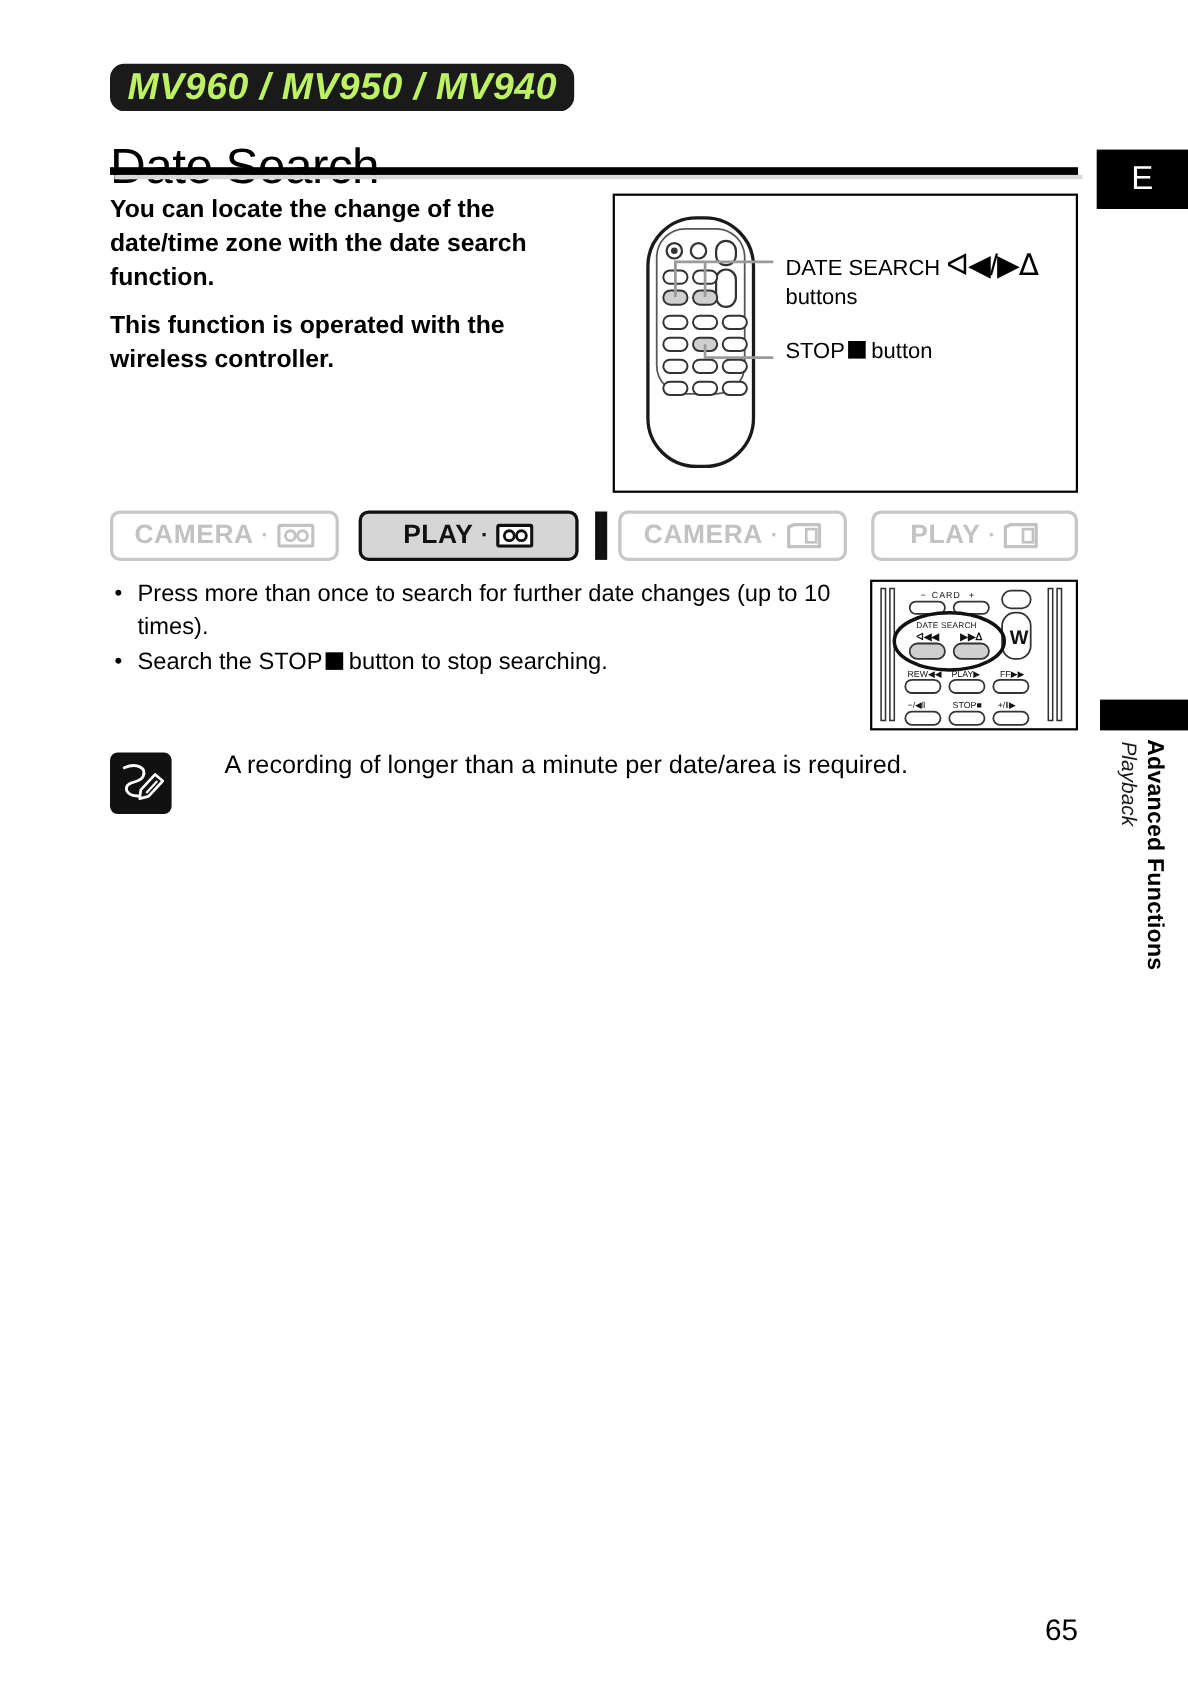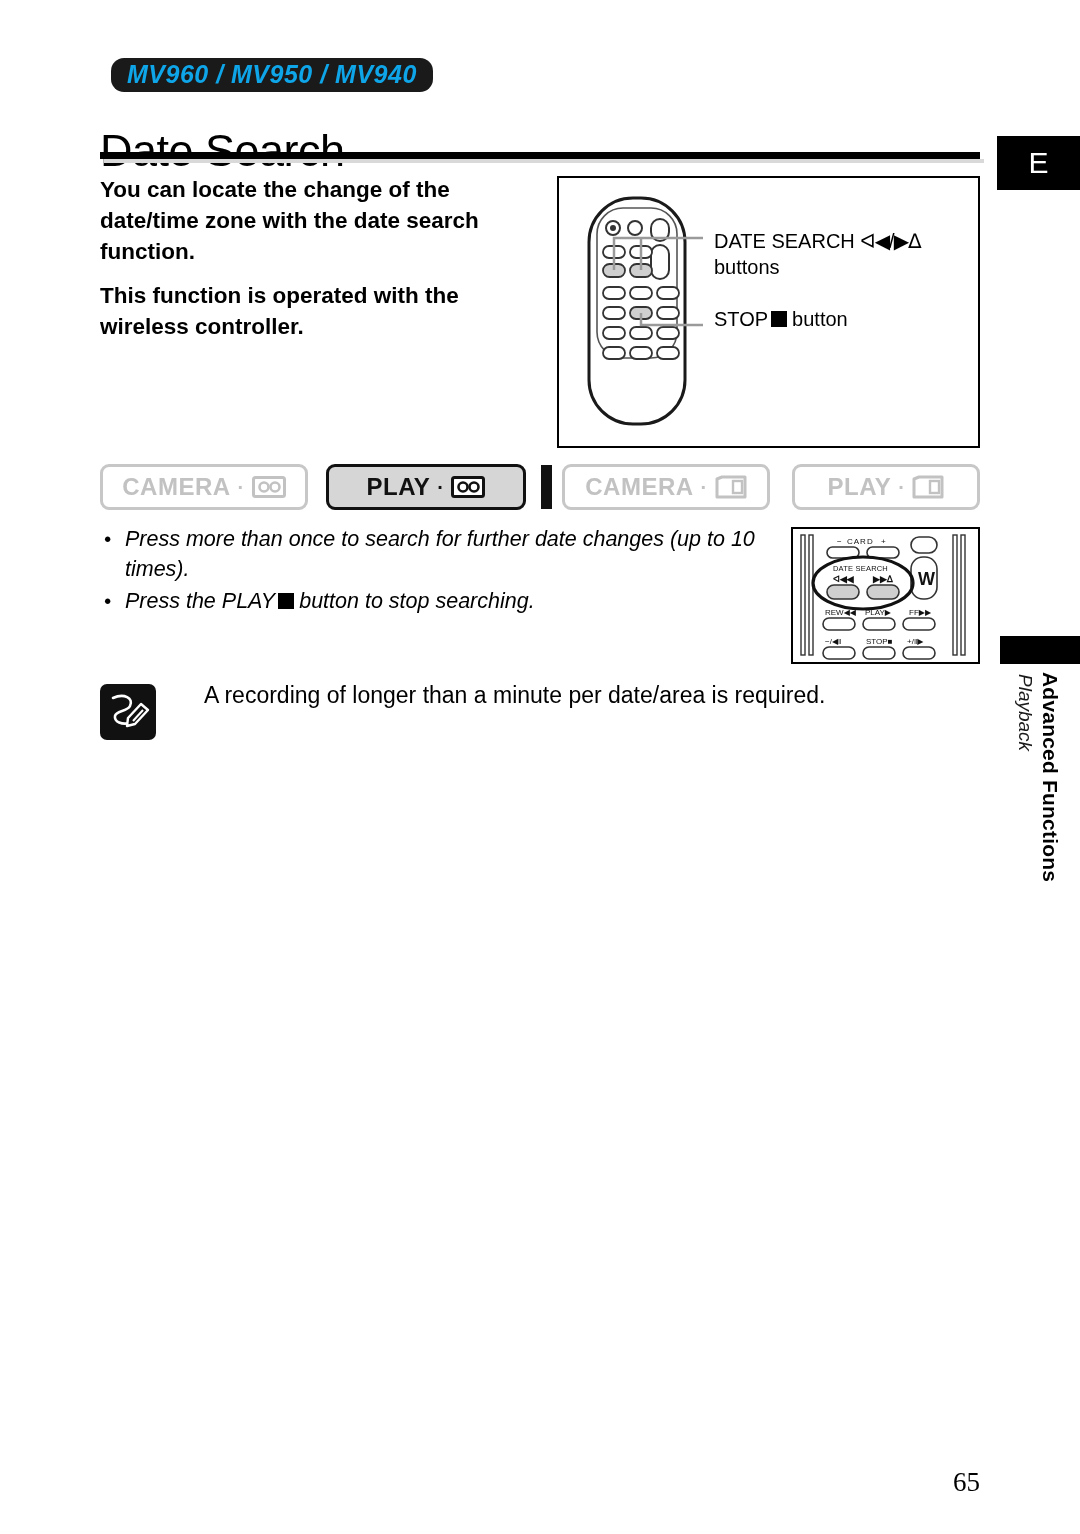--- a/index.html
+++ b/index.html
@@ -19,30 +19,29 @@
     position: absolute;
     inset: 0;
   }
 
   
   .model-badge {
     position: absolute;
     left: 100px;
     top: 58px;
     background: #1a1a1a;
-    color: #0ea5e9;
+    color: #bef264;
     border-radius: 13px;
     padding: 4px 16px 5px 16px;
-    font-size: 25px;
+    font-size: 34px;
     font-weight: bold;
     font-style: italic;
     letter-spacing: 0.5px;
     line-height: 1;
     white-space: nowrap;
-    margin-left: 11px;
   }
 
   
   .page-title {
     position: absolute;
     left: 100px;
     top: 96px;
     font-size: 45px;
     font-weight: normal;
     letter-spacing: -0.5px;
@@ -105,21 +104,21 @@
   }
   .remote-svg { position: absolute; left: 24px; top: 14px; }
   .callout-text {
     position: absolute;
     font-size: 20px;
     line-height: 26px;
     white-space: nowrap;
   }
   .callout-ds { left: 155px; top: 50px; }
   .callout-stop { left: 155px; top: 128px; }
-  .glyph { font-size: 20px; letter-spacing: -1px; }
+  .glyph { font-size: 27px; letter-spacing: -1px; }
   .stopsq {
     display: inline-block;
     width: 16px; height: 16px;
     background: #000;
     vertical-align: -1px;
     margin: 0 5px 0 3px;
   }
 
   
   .modes {
@@ -182,21 +181,20 @@
     line-height: 32px;
     margin: 0 0 6px 0;
   }
   .bullets { margin: 0; padding: 0; list-style: none; }
   .bullets li {
     position: relative;
     font-size: 21.5px;
     line-height: 30px;
     padding-left: 25px;
     margin-bottom: 2px;
-    font-style: italic;
   }
   .bullets li::before {
     content: "\2022";
     position: absolute;
     left: 4px;
     top: 0;
     font-size: 20px;
   }
 
   
@@ -272,21 +270,20 @@
   }
 
   
   .page-num {
     position: absolute;
     left: 908px;
     top: 1467px;
     width: 72px;
     text-align: right;
     font-size: 27px;
-    font-family: Liberation Serif, serif;
   }
 </style>
 </head>
 <body>
 
 <div class="page">
 
   <div class="model-badge">MV960 / MV950 / MV940</div>
 
   <h1 class="page-title">Date Search</h1>
@@ -389,21 +386,21 @@
       <svg class="ic" width="32" height="24" viewBox="0 0 32 24">
         <path d="M2 4 L2 22 L30 22 L30 2 L7 2 Z" fill="#fff" stroke="#c2c2c2" stroke-width="3" stroke-linejoin="round"></path>
         <rect x="18" y="6" width="9" height="12" fill="#fff" stroke="#c2c2c2" stroke-width="2.4"></rect>
       </svg>
     </div>
   </div>
 
   <div class="instruction">
     <ul class="bullets">
       <li>Press more than once to search for further date changes (up to 10 times).</li>
-      <li><span>Press the PLAY</span><span class="stopsq"></span><span>button to stop searching.</span></li>
+      <li><span>Search the STOP</span><span class="stopsq"></span><span>button to stop searching.</span></li>
     </ul>
   </div>
 
   <div class="cam-box">
     <svg width="185" height="133" viewBox="0 0 185 133">
       <g font-family="Liberation Sans, sans-serif" fill="#111">
 
         <rect x="8" y="6" width="4" height="120" fill="#fff" stroke="#333" stroke-width="1.4"></rect>
         <rect x="16" y="6" width="4" height="120" fill="#fff" stroke="#333" stroke-width="1.4"></rect>
         <rect x="160" y="6" width="4" height="120" fill="#fff" stroke="#333" stroke-width="1.4"></rect>

